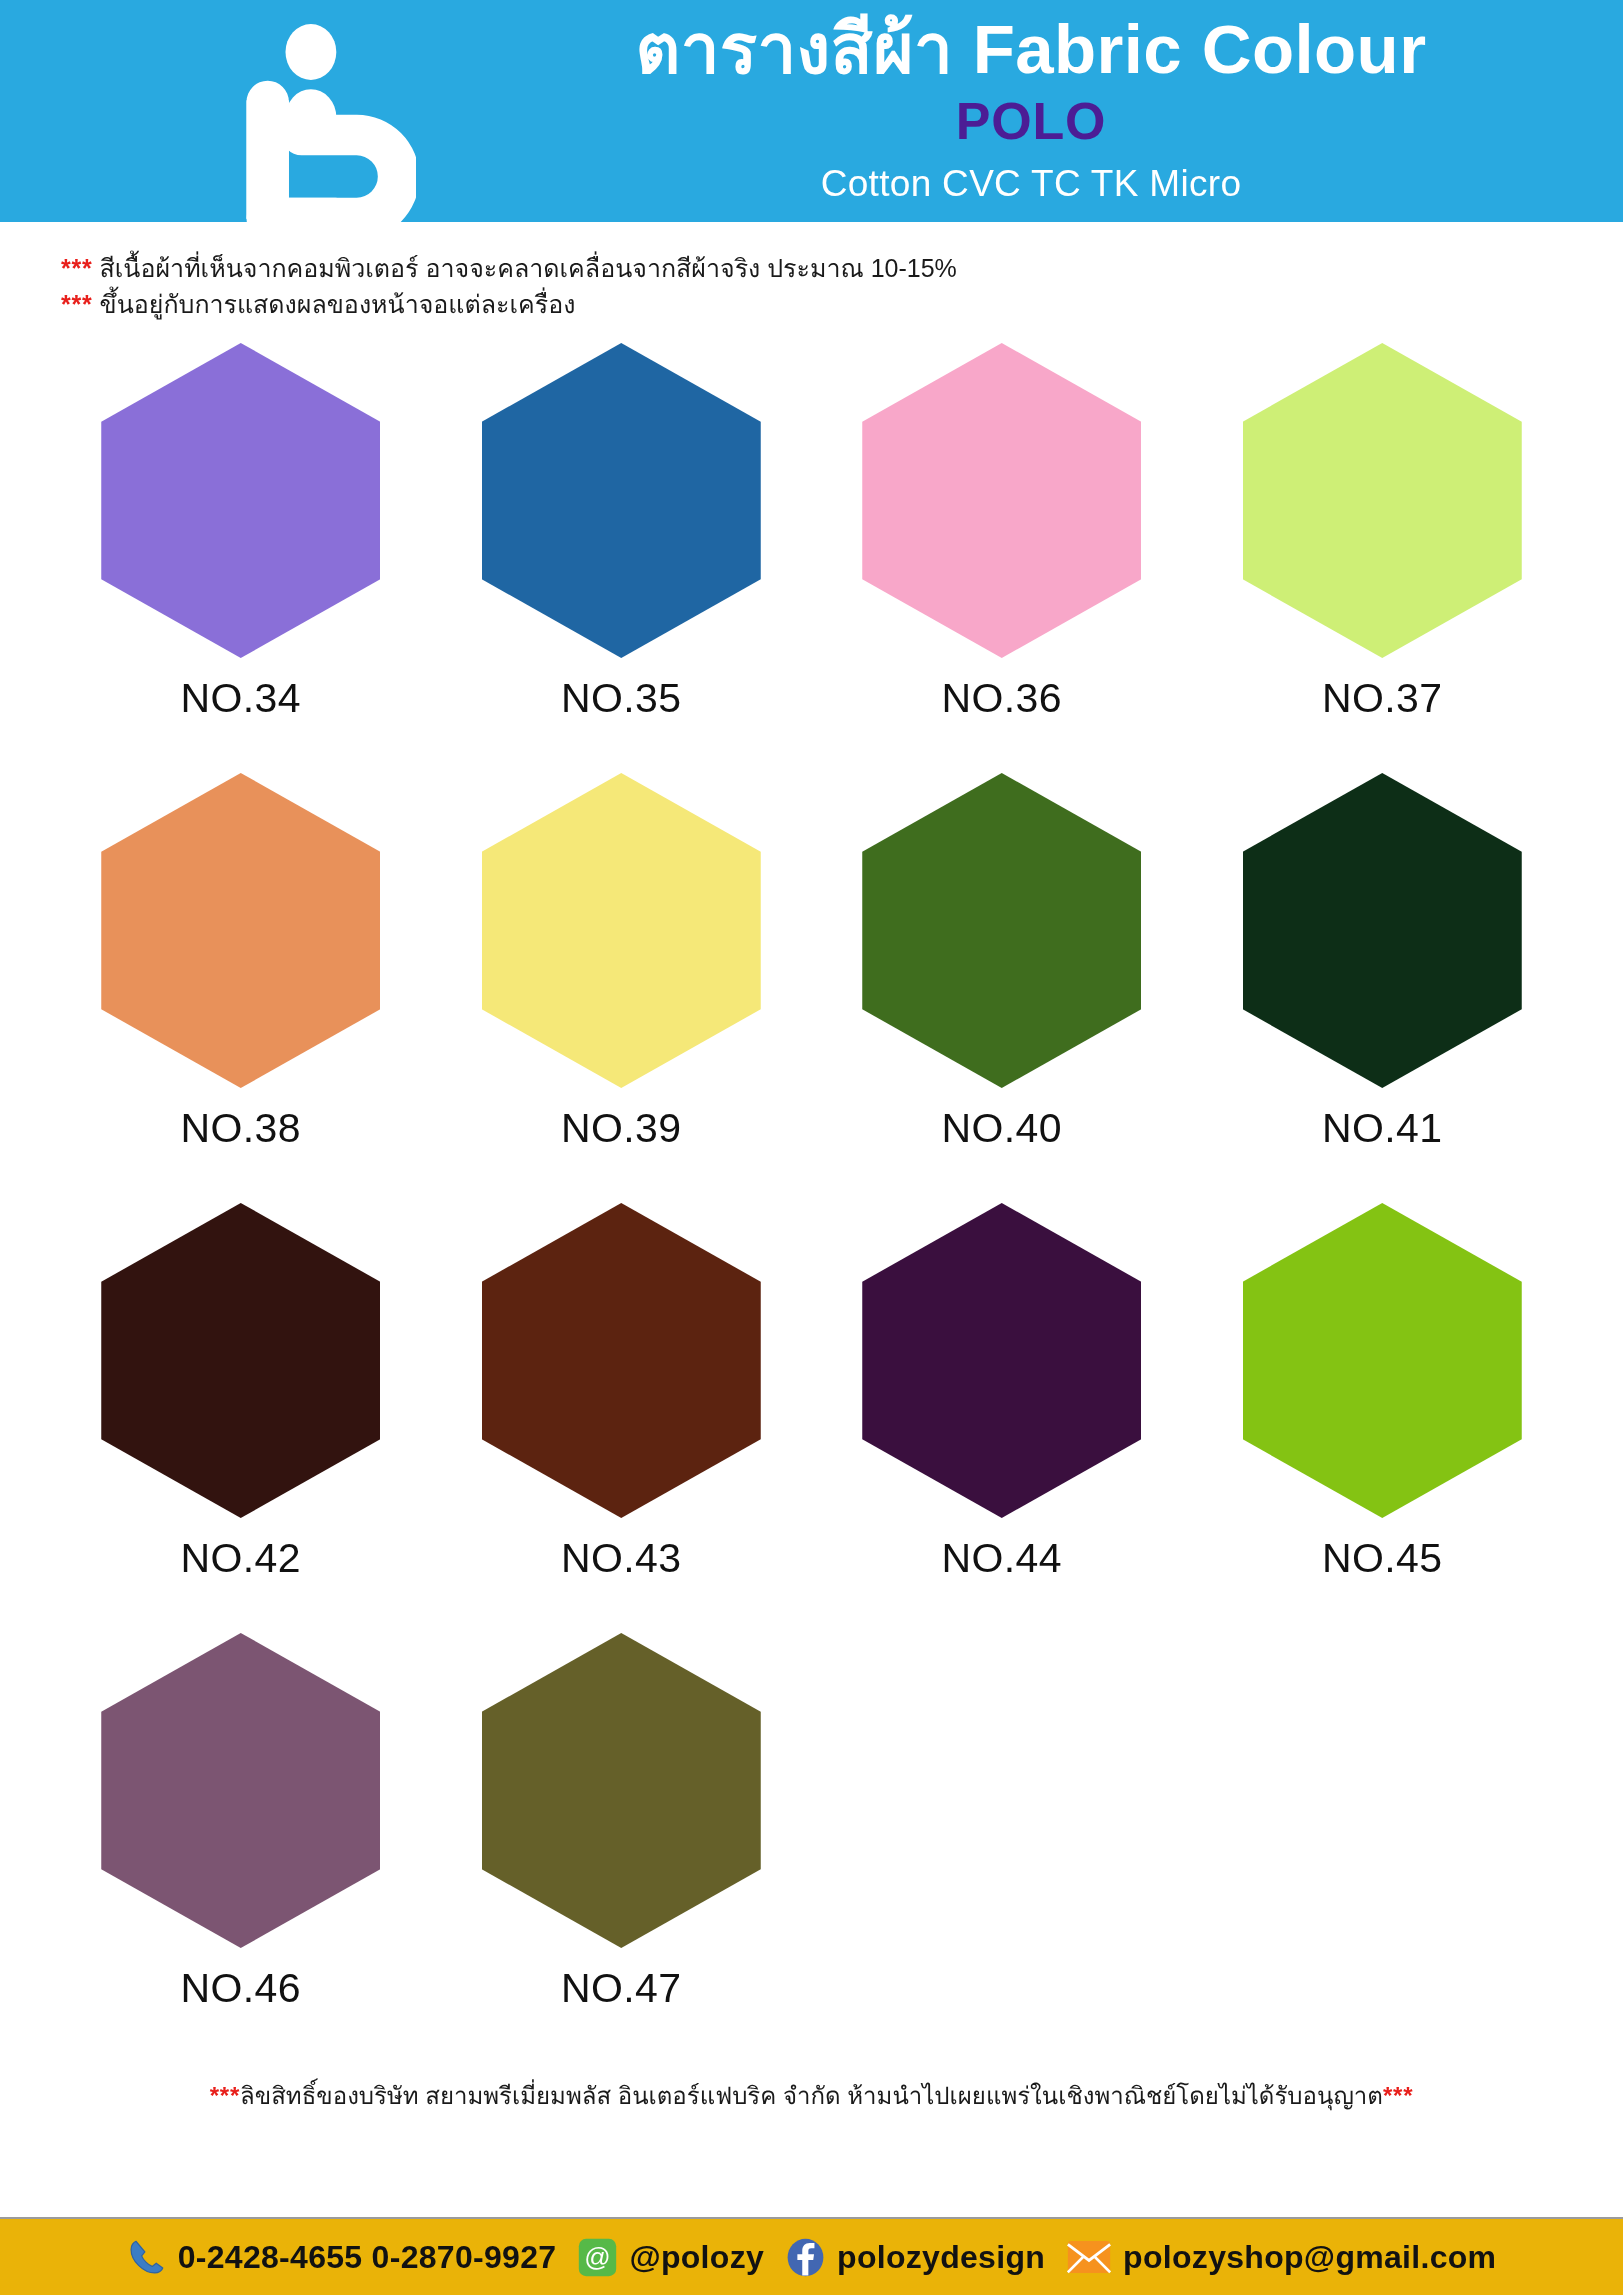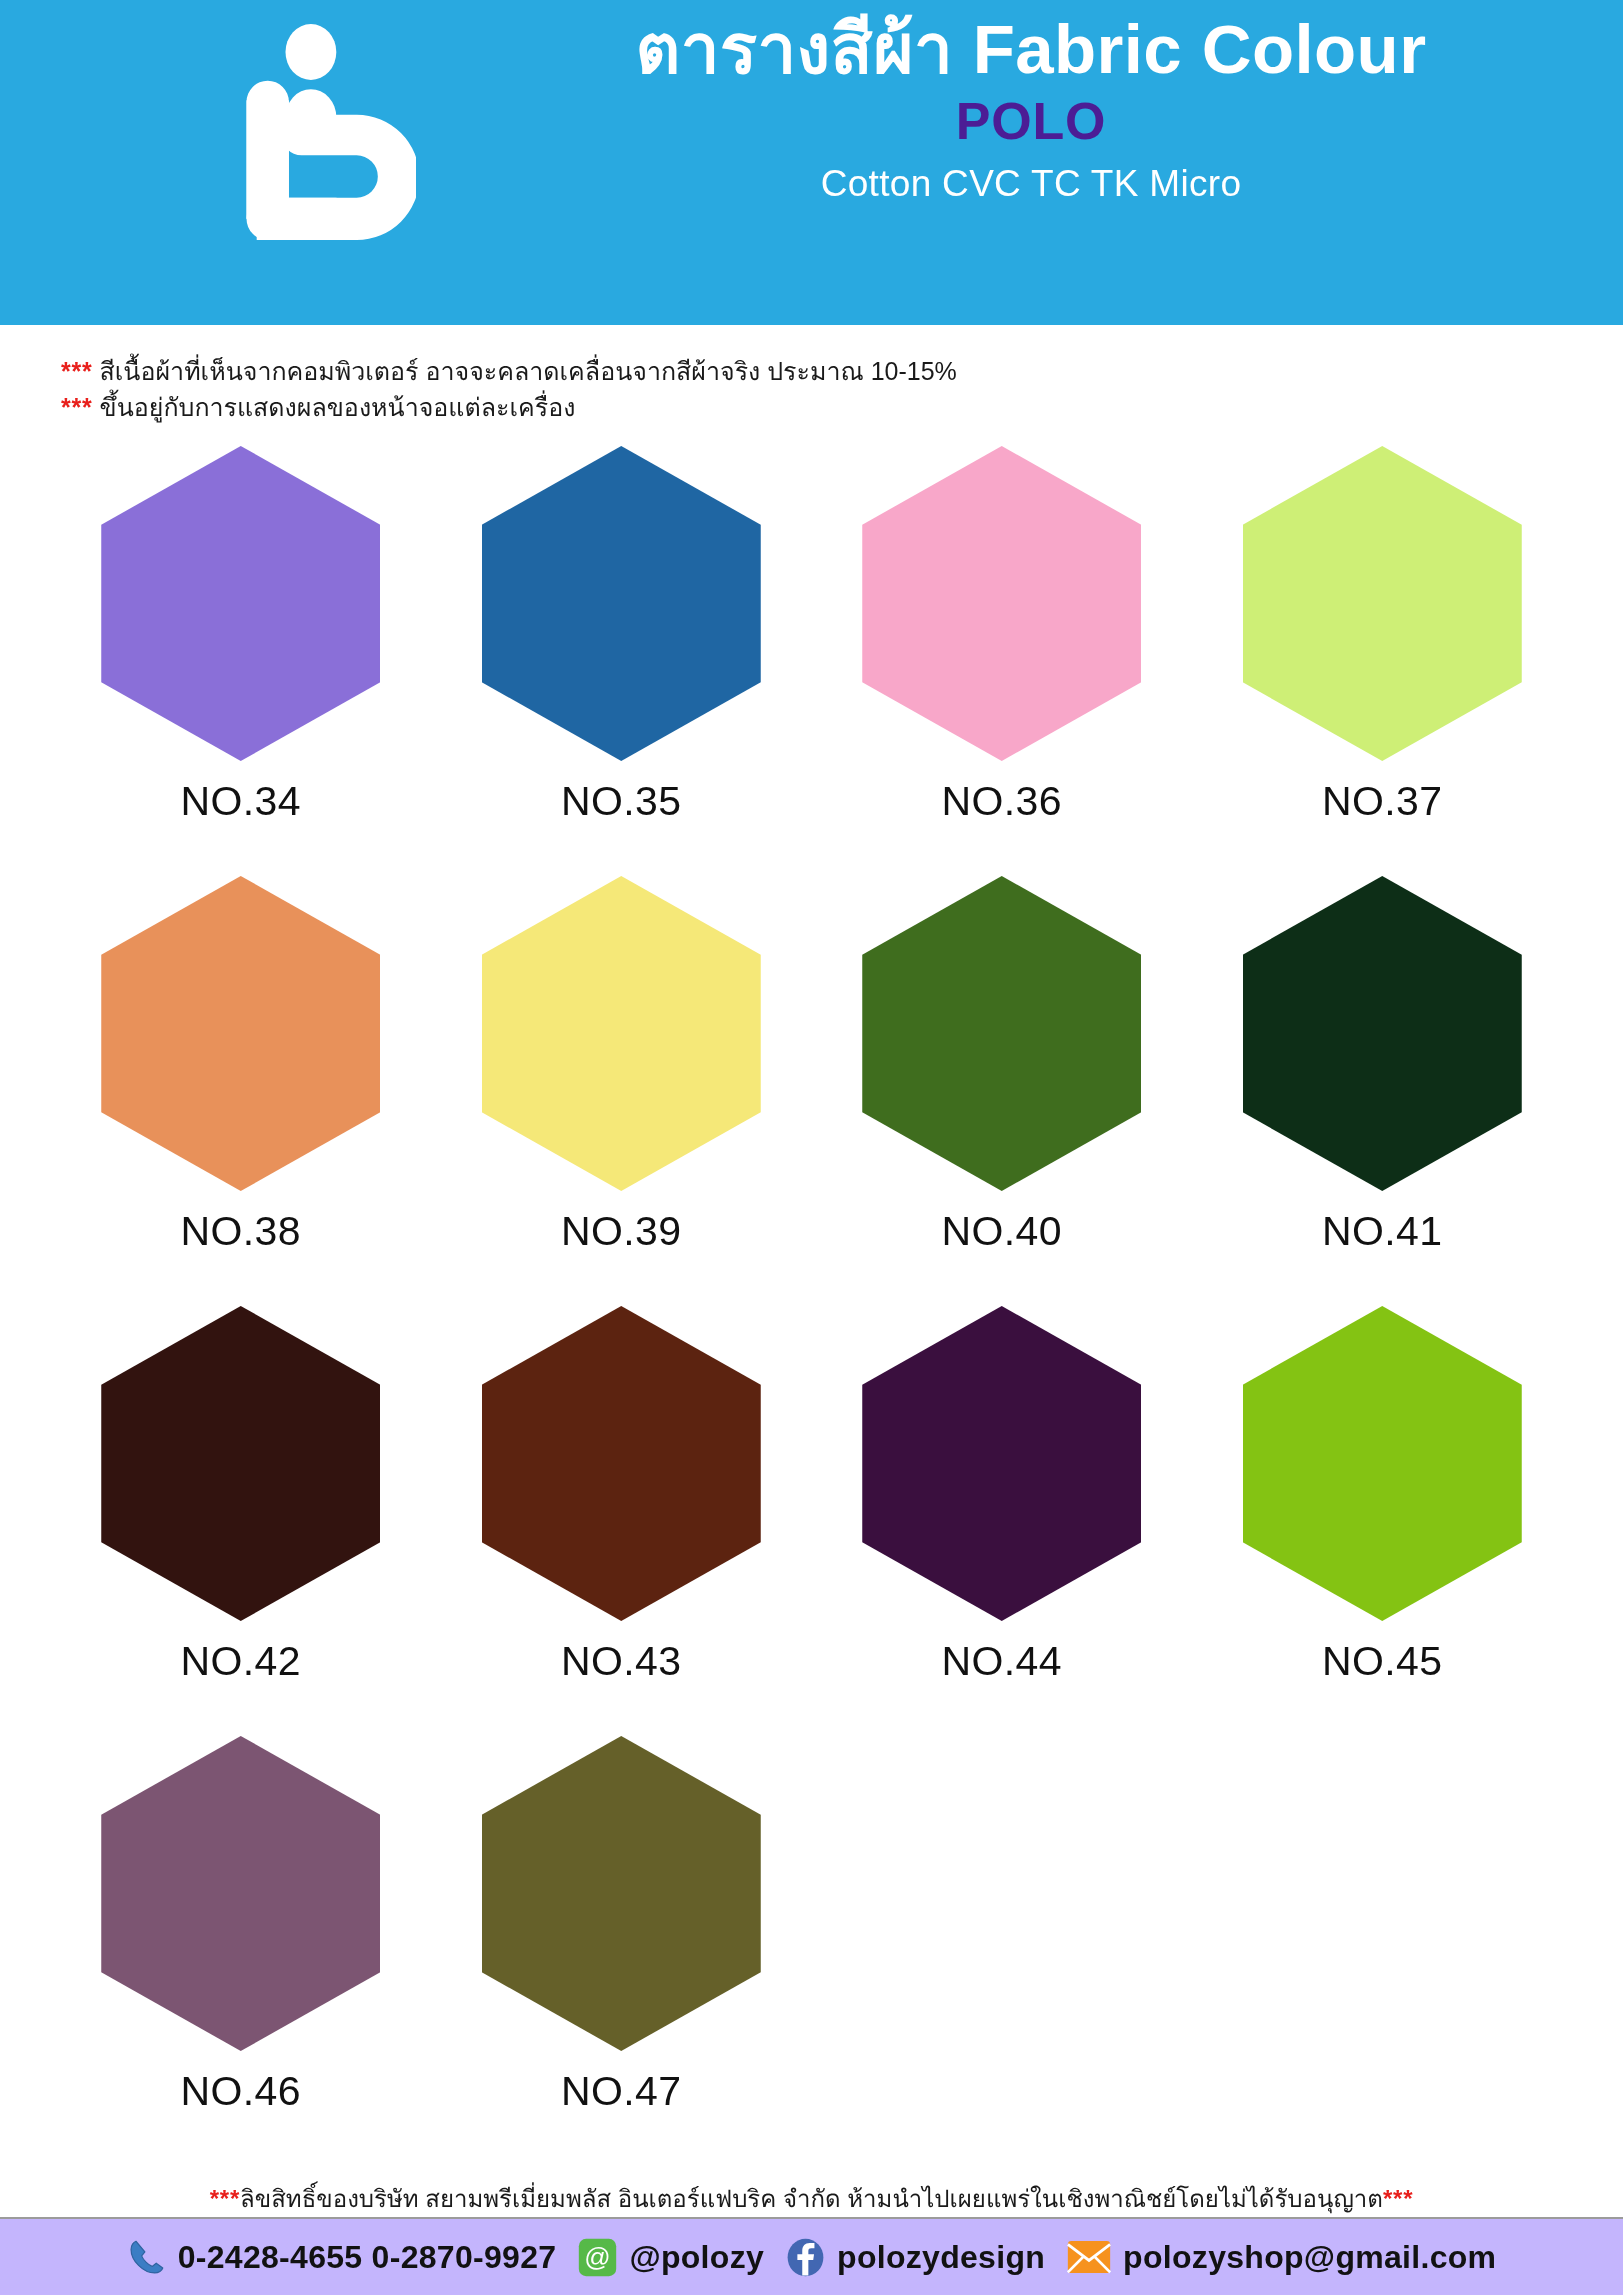--- a/index.html
+++ b/index.html
@@ -17,21 +17,21 @@
     height: 2295px;
     background: #ffffff;
     display: flex;
     flex-direction: column;
   }
 
   
   .header {
     position: relative;
     width: 100%;
-    height: 325px;
+    height: 222px;
     background: #29a9e0;
     display: flex;
     align-items: center;
     flex: 0 0 auto;
   }
   .logo-wrap {
     position: absolute;
     left: 238px;
     top: 24px;
     width: 178px;
@@ -301,21 +301,21 @@
       <div class="swatch-label">NO.47</div>
     </div>
 
 
   </div>
 
   <div class="copyright">
     <span class="ast" style="color: rgb(232, 32, 28);">***</span><span>ลิขสิทธิ์ของบริษัท สยามพรีเมี่ยมพลัส อินเตอร์แฟบริค จำกัด ห้ามนำไปเผยแพร่ในเชิงพาณิชย์โดยไม่ได้รับอนุญาต</span><span class="ast" style="color: rgb(232, 32, 28);">***</span>
   </div>
 
-  <div class="footer" style="background: #c4b5fd;">
+  <div class="footer" style="background: #eab308;">
 
     <div class="foot-item">
       <svg class="ico ico-phone" viewBox="0 0 48 48" aria-hidden="true">
         <path d="M11 4 C8 5 5 9 5 14 c0 14 15 29 29 29 5 0 9-3 10-6 l-8-6 -5 4 c-5-2 -11-8 -13-13 l4-5 Z" fill="#3b7dc4" stroke="#2f63a0" stroke-width="1.5" stroke-linejoin="round"></path>
       </svg>
       <span class="foot-text">0-2428-4655 0-2870-9927</span>
     </div>
 
     <div class="foot-item">
       <svg class="ico ico-line" viewBox="0 0 48 48" aria-hidden="true">

